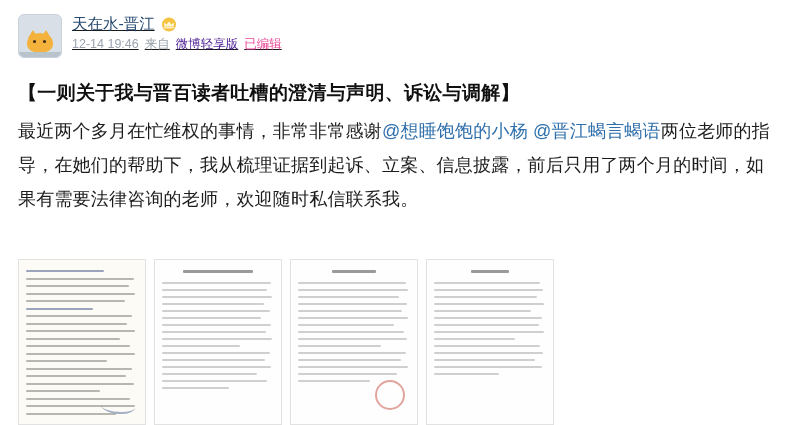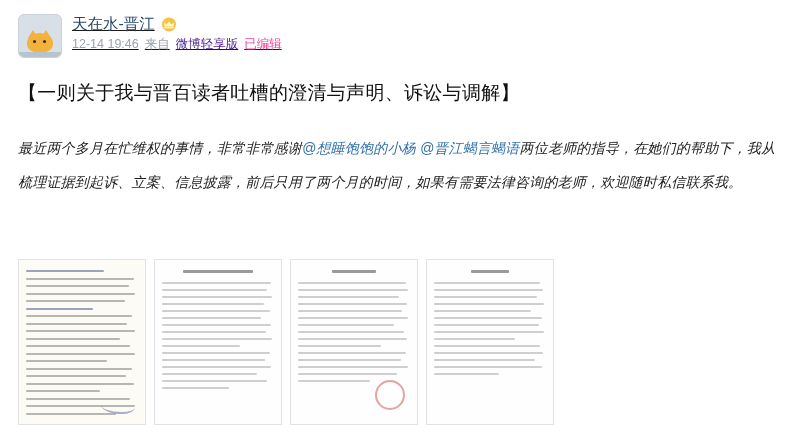--- a/index.html
+++ b/index.html
@@ -113,33 +113,32 @@
   .meta-edited {
     color: #ec4899;
   }
 
   
   .content {
     margin-top: 14px;
   }
   .headline {
     font-size: 19px;
-    font-weight: normal;
+    font-weight: bold;
     color: #101010;
     letter-spacing: 0.3px;
     line-height: 26px;
   }
   .paragraph {
-    margin-top: 25px;
-    font-size: 14px;
+    margin-top: 8px;
+    font-size: 18px;
     line-height: 34px;
     color: #1c1c1c;
     letter-spacing: 0.2px;
     max-width: 762px;
-    font-style: italic;
   }
   .mention {
     color: #2f6fab;
   }
 
   
   .images {
     position: absolute;
     left: 18px;
     bottom: 0;

